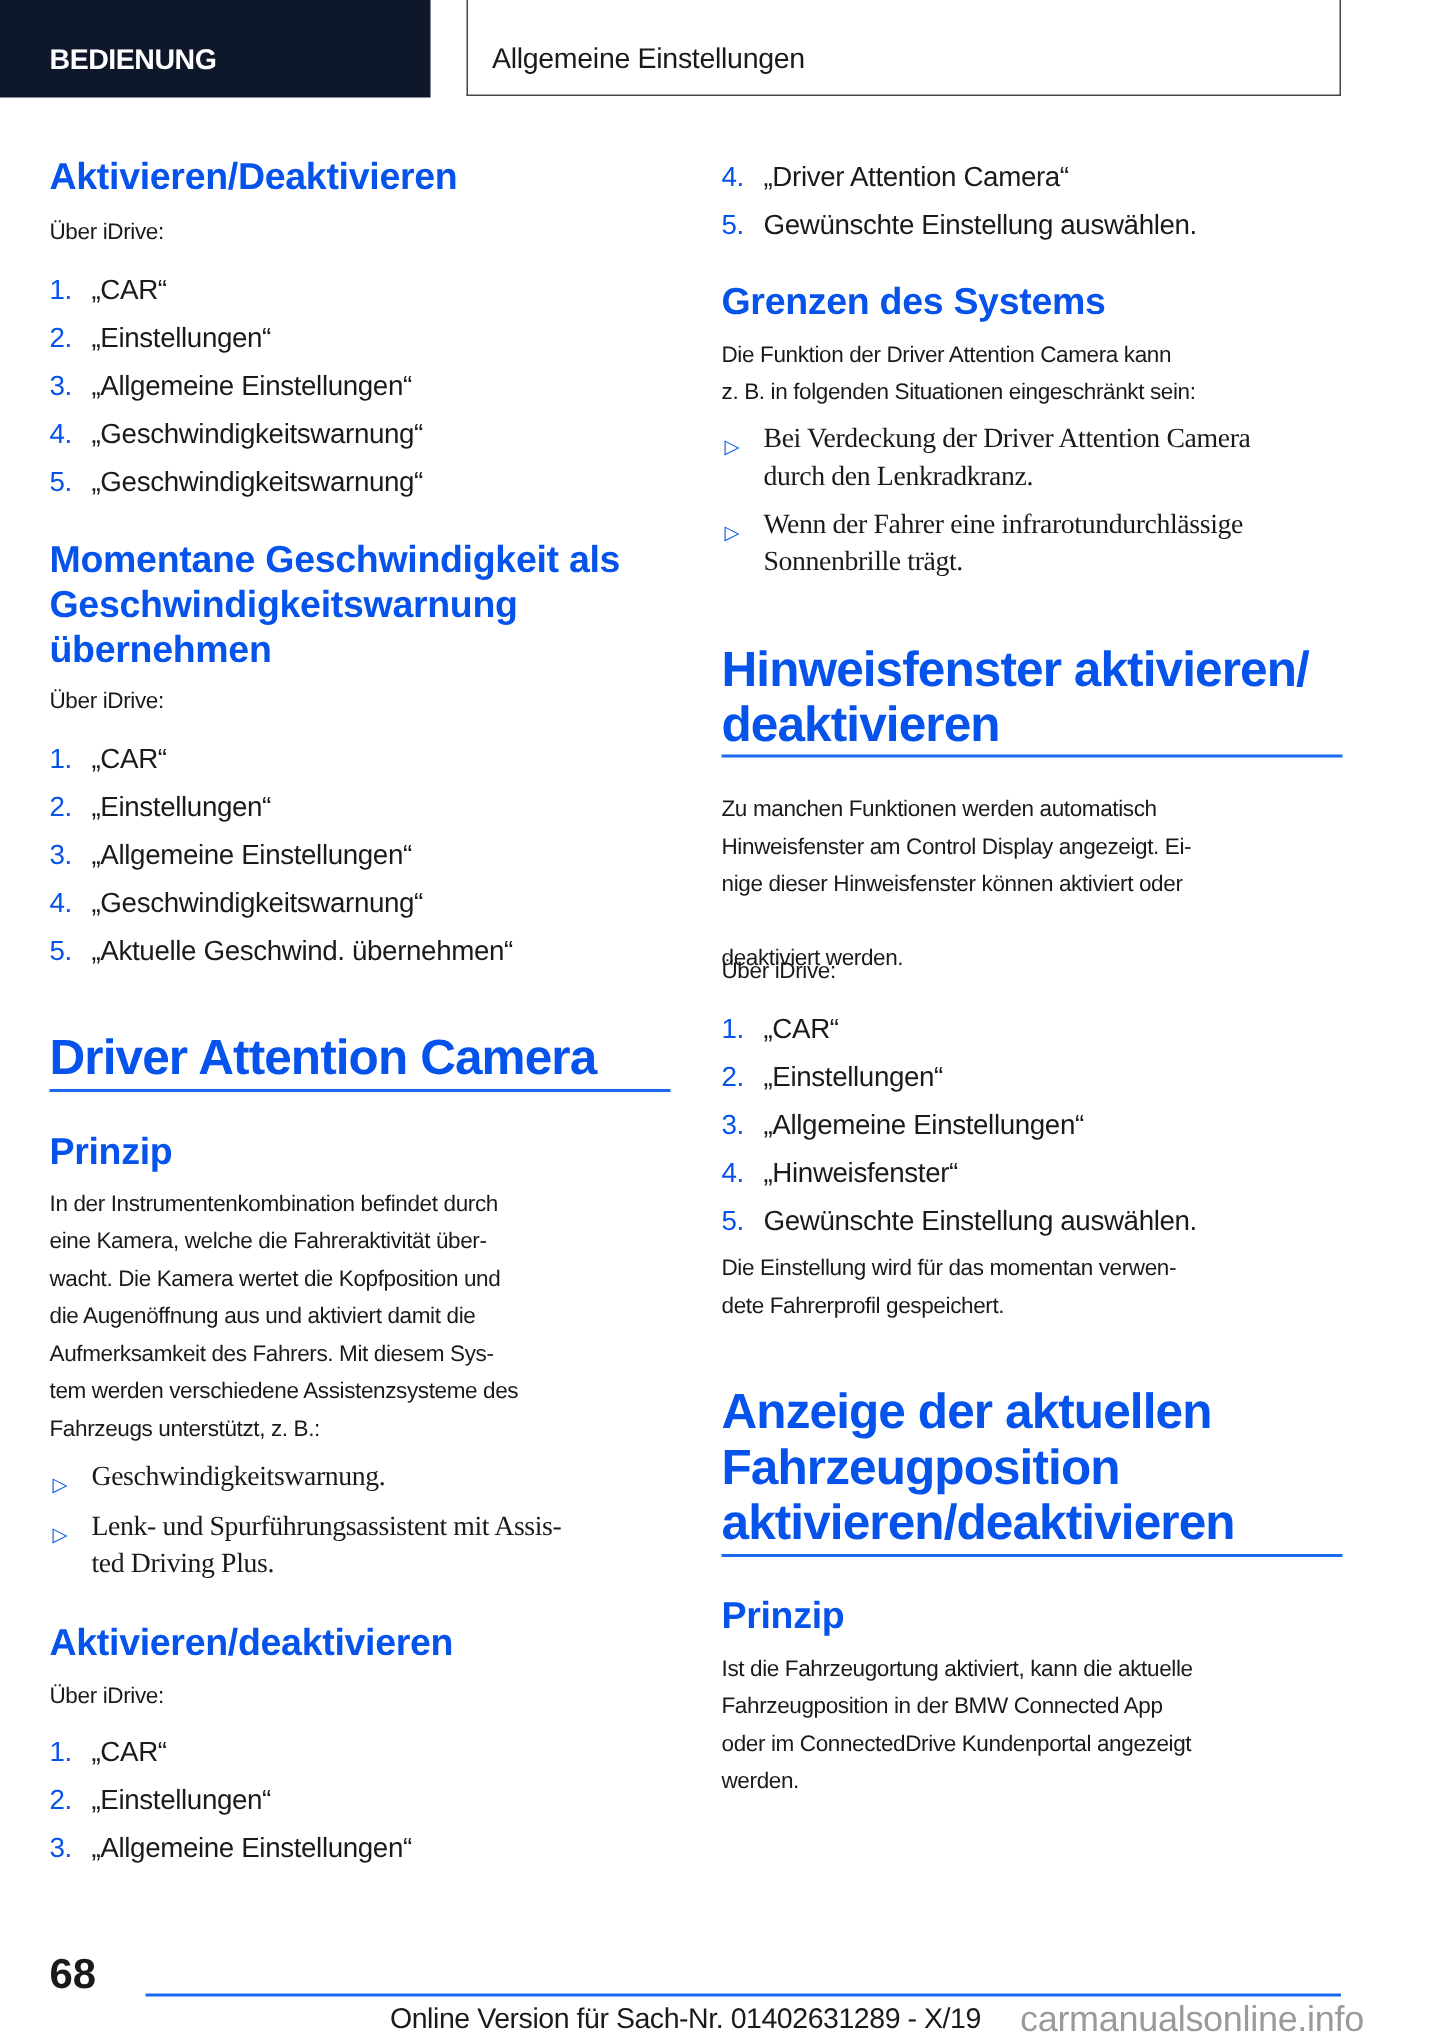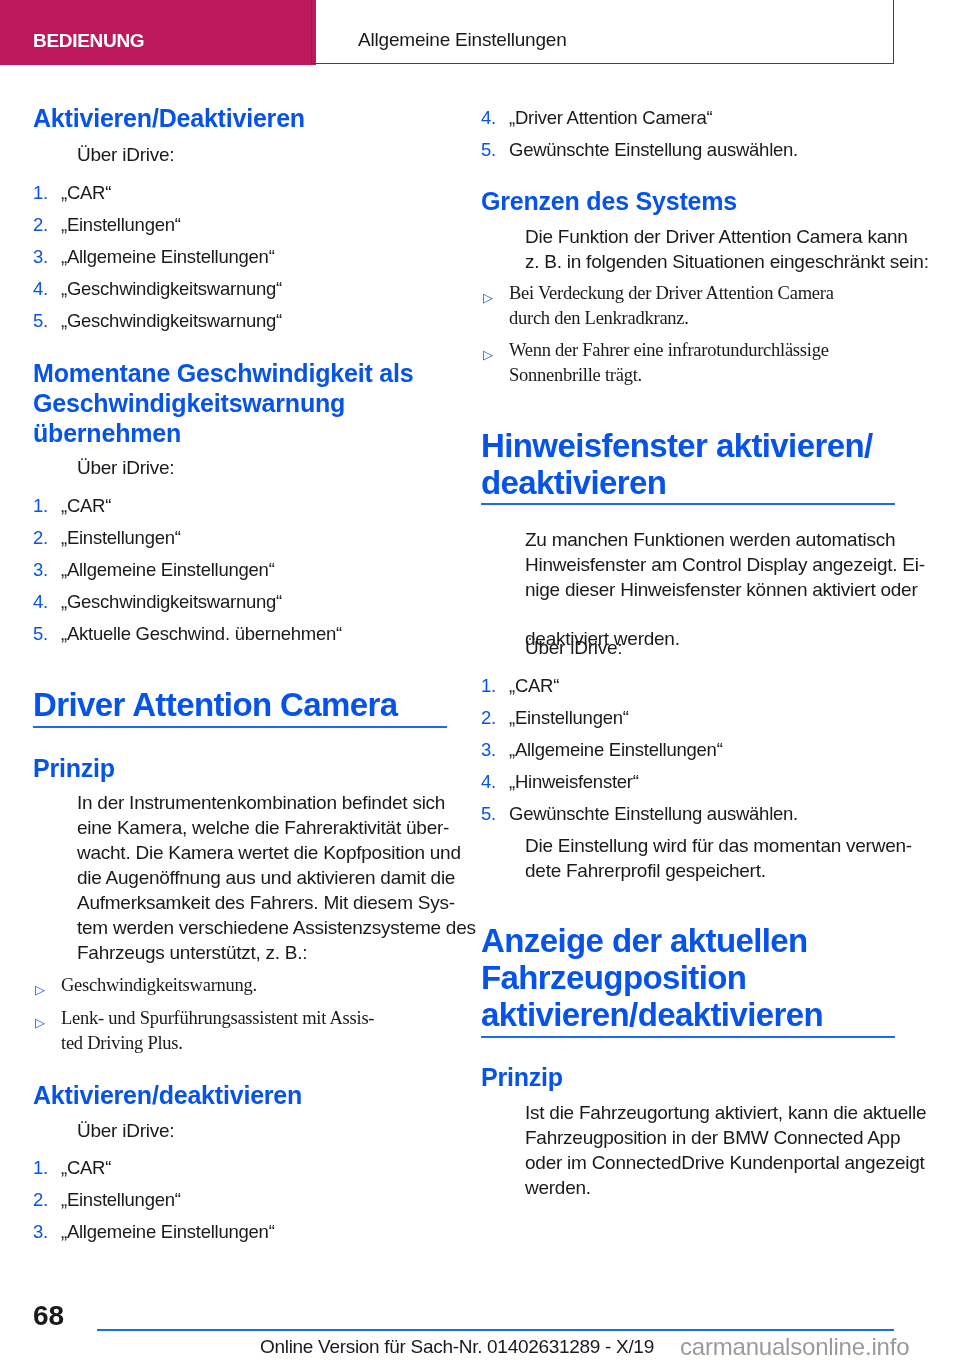--- a/index.html
+++ b/index.html
@@ -1,31 +1,31 @@
 <!DOCTYPE html>
 <html><head>
 <meta charset="utf-8">
 <style>
   html, body { margin: 0; padding: 0; background: #ffffff; }
   body { width: 960px; height: 1362px; position: relative; overflow: hidden;
          font-family: "Liberation Sans", sans-serif; color: #1a1a1a; }
-  .hdr-tab { position: absolute; left: 0; top: 0; width: 316px; height: 65px; background: #be185d; text-align: right; }
+  .hdr-tab { position: absolute; left: 0; top: 0; width: 287px; height: 65px; background: #0f172a; text-align: right; }
   .hdr-tab span { position: absolute; left: 33px; top: 30px; color: #fff; font-weight: bold; font-size: 19px; letter-spacing: -0.3px; }
   .hdr-box { position: absolute; left: 311px; top: -2px; width: 583px; height: 66px; border: 1.5px solid #444; border-top: none; box-sizing: border-box; }
-  .hdr-box span { position: absolute; left: 16px; top: 31px; font-size: 19px; color: #1a1a1a; letter-spacing: -0.2px; margin-left: 30px; }
+  .hdr-box span { position: absolute; left: 16px; top: 31px; font-size: 19px; color: #1a1a1a; letter-spacing: -0.2px; }
 
   .col { position: absolute; top: 0; }
   .col.left { left: 33px; width: 414px; }
   .col.right { left: 481px; width: 414px; }
 
   .el { position: absolute; left: 0; white-space: nowrap; }
   .h3 { color: #0653eb; font-weight: bold; font-size: 25px; line-height: 30px; letter-spacing: -0.2px; }
   .h1 { color: #0653eb; font-weight: bold; font-size: 33px; line-height: 37px; letter-spacing: -0.6px; }
   .rule { position: absolute; left: 0; width: 414px; height: 2px; background: #1a6af0; }
-  .p { font-size: 19px; line-height: 25px; letter-spacing: -0.25px; margin-left: 44px; }
+  .p { font-size: 15px; line-height: 25px; letter-spacing: -0.25px; }
   .li { font-size: 18.5px; line-height: 25px; letter-spacing: -0.25px; }
   .li .num { position: absolute; left: 0; color: #0653eb; }
   .li .txt { position: absolute; left: 28px; }
   .bl .mark { position: absolute; left: 2px; color: #0653eb; font-size: 13px; top: 4px; }
   .bl .txt { position: absolute; left: 28px; font-family: Liberation Serif, serif; }
 
   .pageno { position: absolute; left: 33px; top: 1300px; font-weight: bold; font-size: 28px; color: #1a1a1a; }
   .footer-rule { position: absolute; left: 97px; top: 1329px; width: 797px; height: 2px; background: #1a6af0; }
   .footer-text { position: absolute; left: 260px; top: 1336px; font-size: 19px; color: #1a1a1a; letter-spacing: -0.3px; }
   .watermark { position: absolute; left: 680px; top: 1333px; font-size: 24px; color: #9a9a9a; letter-spacing: -0.2px; }
@@ -86,24 +86,24 @@
       <span class="txt">„Geschwindigkeitswarnung“</span>
     </div>
   <div class="el li" style="top:621px">
       <span class="num">5.</span>
       <span class="txt">„Aktuelle Geschwind. übernehmen“</span>
     </div>
 
   <div class="el h1" style="top:686px">Driver Attention Camera</div>
   <div class="rule" style="top:726px"></div>
   <div class="el h3" style="top:753px">Prinzip</div>
-  <div class="el p" style="top:790px">In der Instrumentenkombination befindet sich</div>
+  <div class="el p" style="top:790px">In der Instrumentenkombination befindet durch</div>
   <div class="el p" style="top:815px">eine Kamera, welche die Fahreraktivität über-</div>
   <div class="el p" style="top:840px">wacht. Die Kamera wertet die Kopfposition und</div>
-  <div class="el p" style="top:865px">die Augenöffnung aus und aktivieren damit die</div>
+  <div class="el p" style="top:865px">die Augenöffnung aus und aktiviert damit die</div>
   <div class="el p" style="top:890px">Aufmerksamkeit des Fahrers. Mit diesem Sys-</div>
   <div class="el p" style="top:915px">tem werden verschiedene Assistenzsysteme des</div>
   <div class="el p" style="top:940px">Fahrzeugs unterstützt, z. B.:</div>
   <div class="el li bl" style="top:973px">
       <span class="mark">▷</span>
       <span class="txt">Geschwindigkeitswarnung.</span>
     </div>
   <div class="el li bl" style="top:1006px">
       <span class="mark">▷</span>
       <span class="txt">Lenk- und Spurführungsassistent mit Assis-</span>

